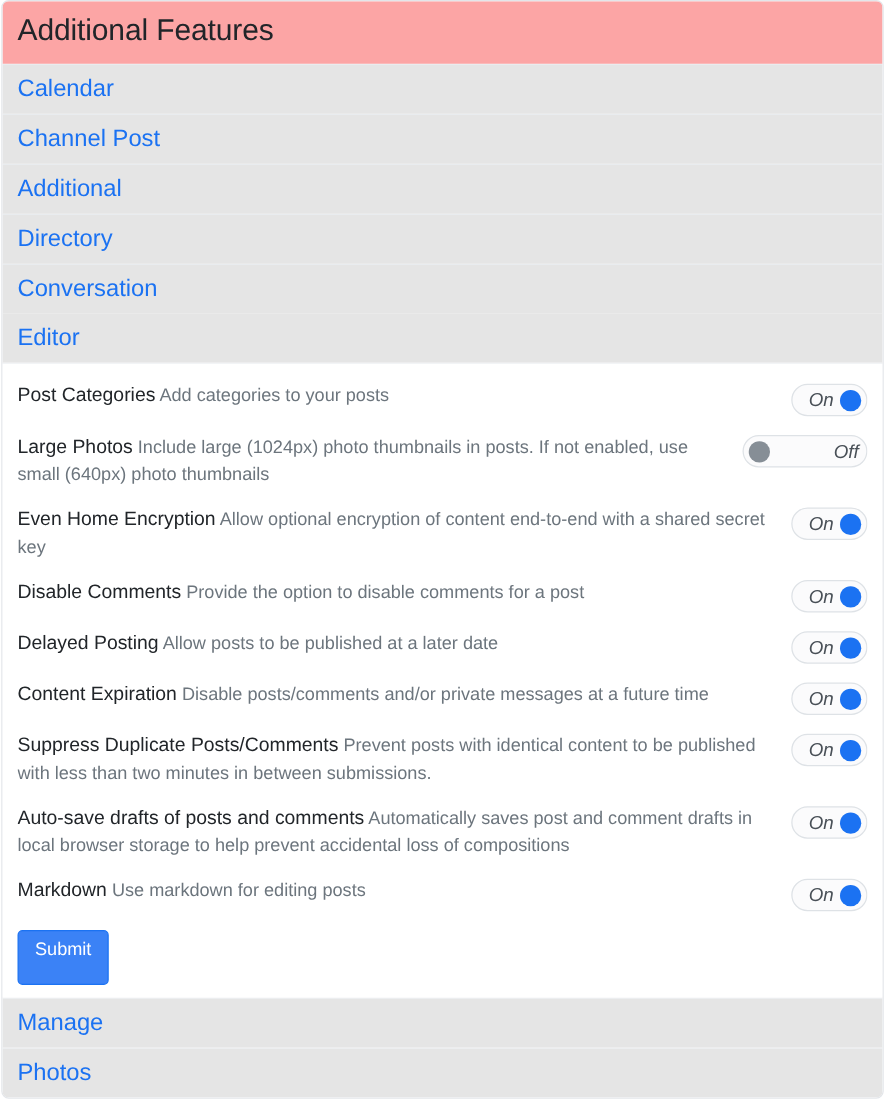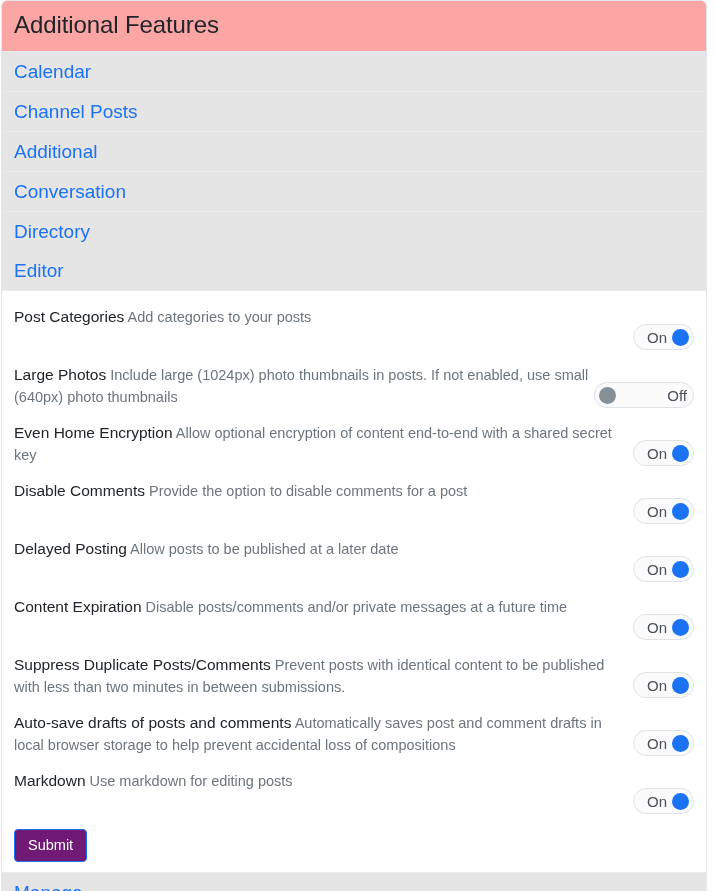--- a/index.html
+++ b/index.html
@@ -80,32 +80,33 @@
     font-size: 15.5px;
   }
   .feature-row .desc {
     color: #6c757d;
   }
 
   
   .toggle {
     float: right;
     margin-left: 6px;
-    margin-top: 18px;
+    margin-top: 1px;
     height: 26px;
     min-width: 61px;
     box-sizing: border-box;
     border: 1px solid #dee2e6;
     border-radius: 13px;
     background: #fbfbfc;
     display: flex;
     align-items: center;
     cursor: pointer;
     user-select: none;
     padding: 0 4px;
+    font-style: italic;
   }
   .toggle .knob {
     width: 17px;
     height: 17px;
     border-radius: 50%;
     flex: 0 0 auto;
   }
   .toggle .tlabel {
     font-size: 15px;
     line-height: 17px;
@@ -125,56 +126,56 @@
   .toggle.off .knob { background: #868e96; order: 1; margin-right: 1px; }
   .toggle.off .tlabel { order: 2; }
 
   
   .submit-wrap {
     padding-top: 8px;
     clear: both;
   }
   .btn-submit {
     display: inline-block;
-    background: #701a75;
+    background: #3b82f6;
     border: 1px solid #1b72f2;
     color: #ffffff;
     font-size: 14.5px;
     line-height: 18px;
     font-family: "Liberation Sans", sans-serif;
-    padding: 6px 13px 7px 13px;
+    padding: 6px 13px 18px 13px;
     border-radius: 4px;
     cursor: pointer;
   }
 </style>
 </head>
 <body>
 
 <div class="page">
   <div class="list-group">
 
     <div class="lg-item">
       <div class="lg-header">Additional Features</div>
     </div>
 
     <div id="before-slot">
         <div class="lg-item">
           <div class="lg-link">Calendar</div>
         </div>
         <div class="lg-item">
-          <div class="lg-link">Channel Posts</div>
+          <div class="lg-link">Channel Post</div>
         </div>
         <div class="lg-item">
           <div class="lg-link">Additional</div>
         </div>
         <div class="lg-item">
+          <div class="lg-link">Directory</div>
+        </div>
+        <div class="lg-item">
           <div class="lg-link">Conversation</div>
-        </div>
-        <div class="lg-item">
-          <div class="lg-link">Directory</div>
         </div>
       </div>
 
     <div class="lg-item">
       <div class="lg-link">Editor</div>
     </div>
 
     <div class="lg-item">
       <div class="section-body">
         <div id="features-slot">

